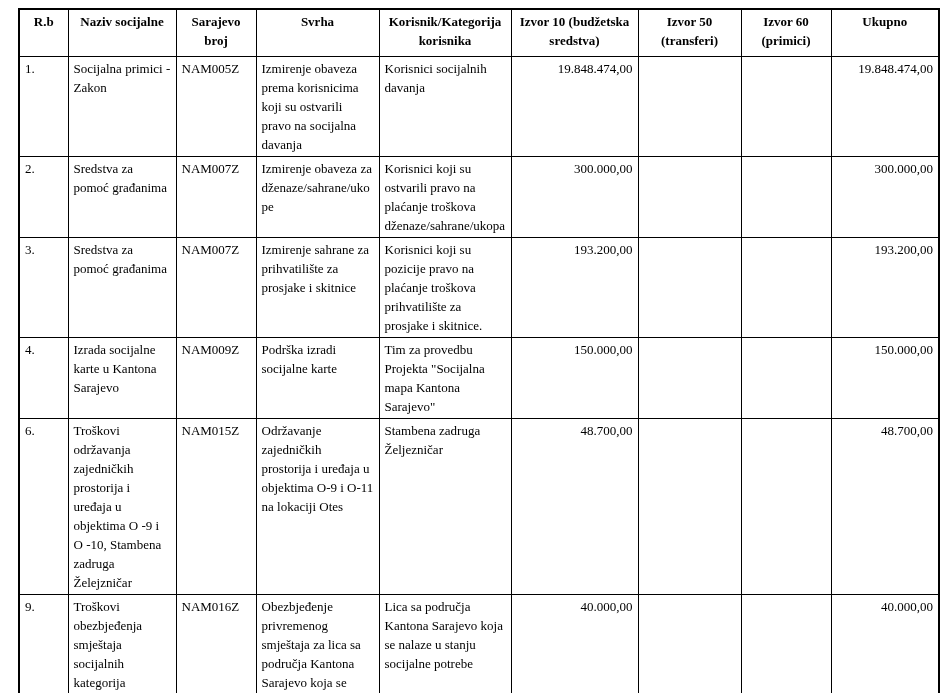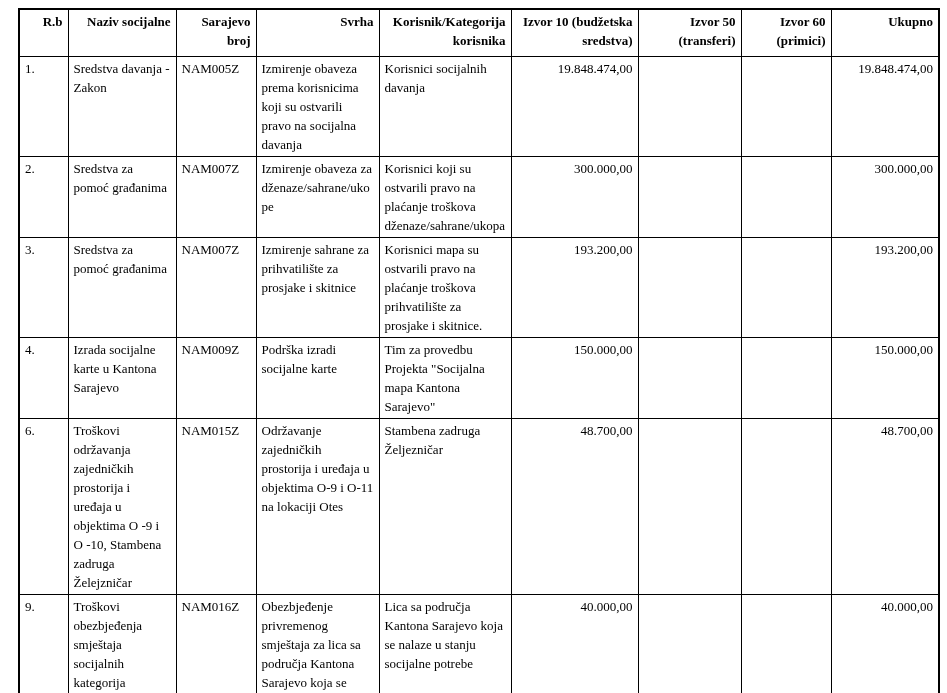--- a/index.html
+++ b/index.html
@@ -27,21 +27,21 @@
     border: 1px solid #000000;
     vertical-align: top;
     font-size: 13px;
     line-height: 19px;
     padding: 2px 5px;
     overflow: hidden;
     word-wrap: break-word;
   }
   table.budget th {
     font-weight: bold;
-    text-align: right;
+    text-align: center;
     height: 42px;
   }
   table.budget td {
     text-align: left;
   }
   table.budget td.num {
     text-align: right;
   }
 </style>
 </head>
@@ -69,21 +69,21 @@
         <th>Korisnik/Kategorija korisnika</th>
         <th>Izvor 10 (budžetska sredstva)</th>
         <th>Izvor 50 (transferi)</th>
         <th>Izvor 60 (primici)</th>
         <th>Ukupno</th>
       </tr>
     </thead>
     <tbody id="table-body">
         <tr style="height: 73px;">
           <td>1.</td>
-          <td>Sredstva davanja - Zakon</td>
+          <td>Socijalna primici - Zakon</td>
           <td>NAM005Z</td>
           <td>Izmirenje obaveza prema korisnicima koji su ostvarili pravo na socijalna davanja</td>
           <td>Korisnici socijalnih davanja</td>
           <td class="num">19.848.474,00</td>
           <td class="num"></td>
           <td class="num"></td>
           <td class="num">19.848.474,00</td>
         </tr>
         <tr style="height: 75px;">
           <td>2.</td>
@@ -94,21 +94,21 @@
           <td class="num">300.000,00</td>
           <td class="num"></td>
           <td class="num"></td>
           <td class="num">300.000,00</td>
         </tr>
         <tr style="height: 83px;">
           <td>3.</td>
           <td>Sredstva za pomoć građanima</td>
           <td>NAM007Z</td>
           <td>Izmirenje sahrane za prihvatilište za prosjake i skitnice</td>
-          <td>Korisnici mapa su ostvarili pravo na plaćanje troškova prihvatilište za prosjake i skitnice.</td>
+          <td>Korisnici koji su pozicije pravo na plaćanje troškova prihvatilište za prosjake i skitnice.</td>
           <td class="num">193.200,00</td>
           <td class="num"></td>
           <td class="num"></td>
           <td class="num">193.200,00</td>
         </tr>
         <tr style="height: 75px;">
           <td>4.</td>
           <td>Izrada socijalne karte u Kantona Sarajevo</td>
           <td>NAM009Z</td>
           <td>Podrška izradi socijalne karte</td>

